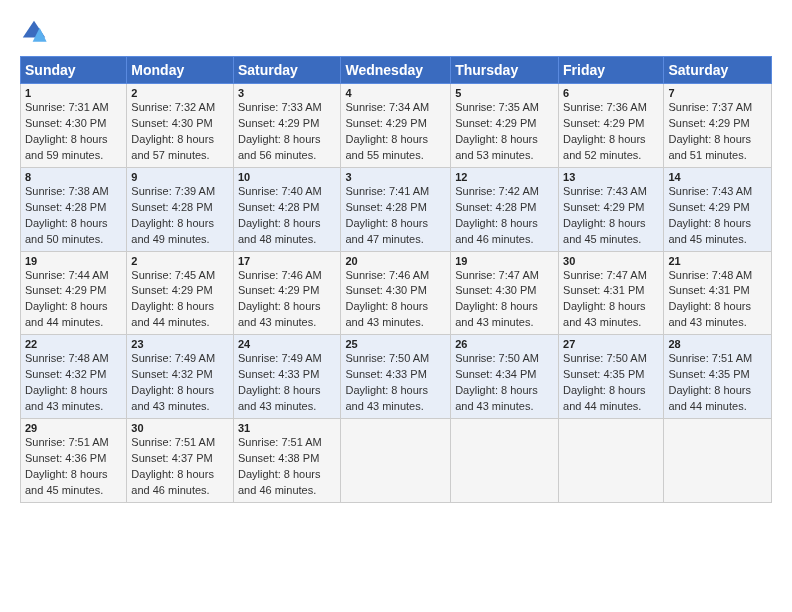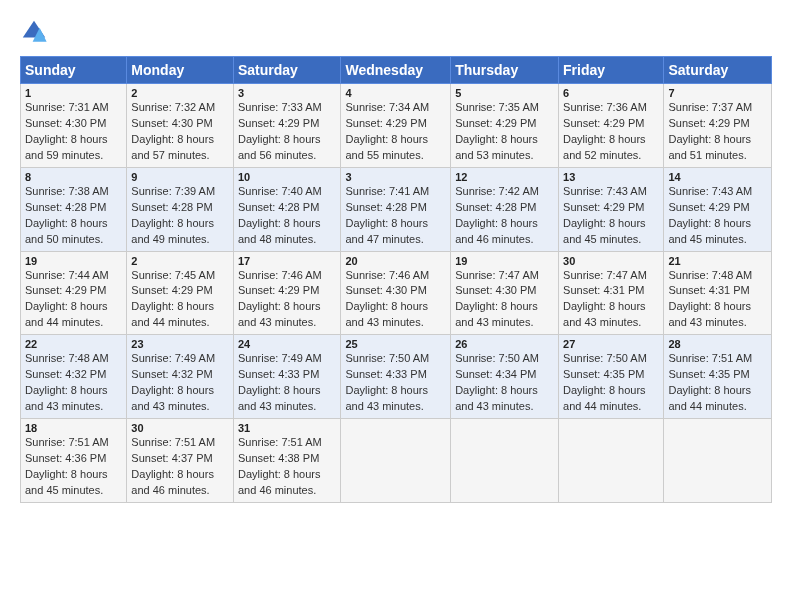--- a/index.html
+++ b/index.html
@@ -241,21 +241,21 @@
           <span class="day-num">27</span>
           <span class="day-info">Sunrise: 7:50 AM<br>Sunset: 4:35 PM<br>Daylight: 8 hours and 44 minutes.</span>
         </td>
           <td>
           <span class="day-num">28</span>
           <span class="day-info">Sunrise: 7:51 AM<br>Sunset: 4:35 PM<br>Daylight: 8 hours and 44 minutes.</span>
         </td>
         </tr>
         <tr>
           <td>
-          <span class="day-num">18</span>
+          <span class="day-num">29</span>
           <span class="day-info">Sunrise: 7:51 AM<br>Sunset: 4:36 PM<br>Daylight: 8 hours and 45 minutes.</span>
         </td>
           <td>
           <span class="day-num">30</span>
           <span class="day-info">Sunrise: 7:51 AM<br>Sunset: 4:37 PM<br>Daylight: 8 hours and 46 minutes.</span>
         </td>
           <td>
           <span class="day-num">31</span>
           <span class="day-info">Sunrise: 7:51 AM<br>Sunset: 4:38 PM<br>Daylight: 8 hours and 46 minutes.</span>
         </td>

